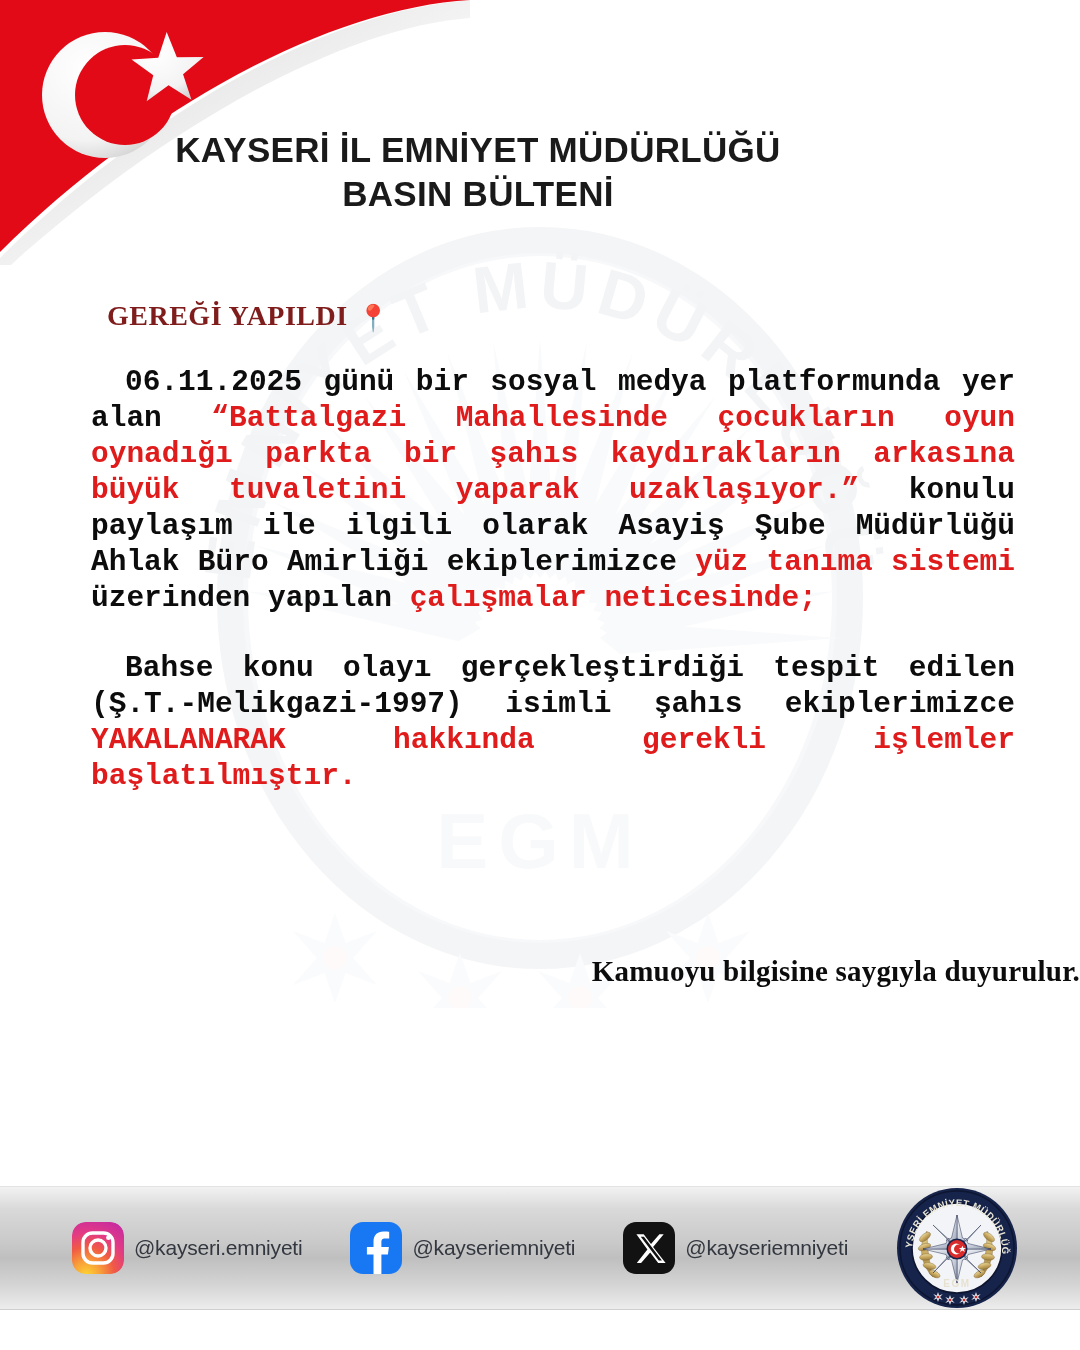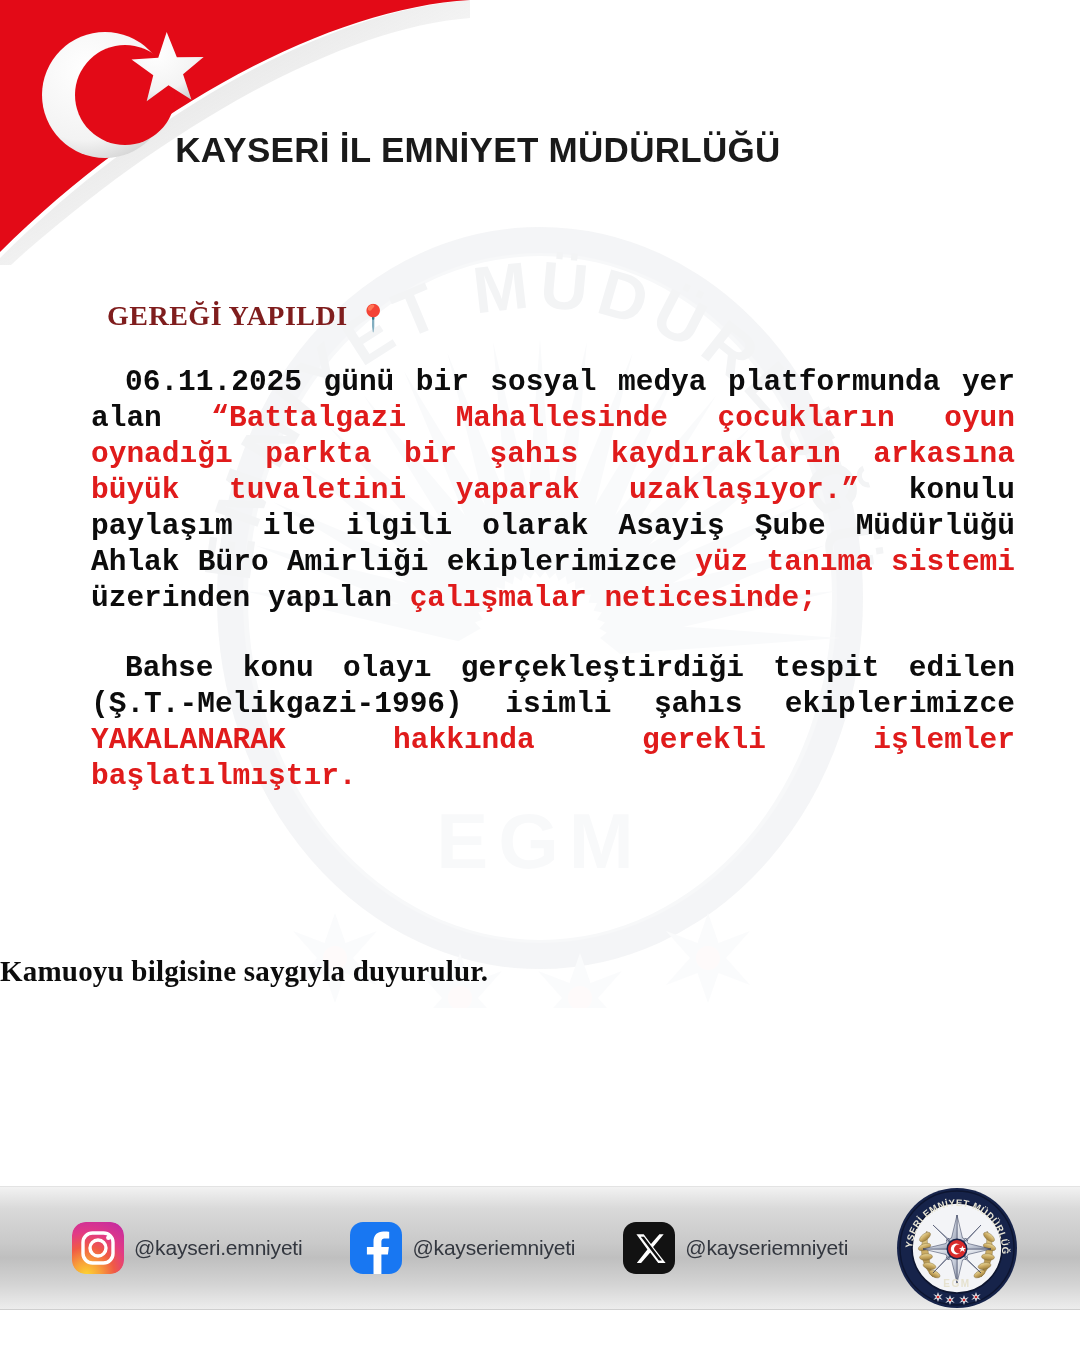--- a/index.html
+++ b/index.html
@@ -107,21 +107,21 @@
     color: #e8262a;
     font-weight: bold;
     font-size: 30px;
   }
 
   #closing {
     position: absolute;
     left: 0;
     top: 955px;
     width: 1080px;
-    text-align: left;
+    text-align: right;
     z-index: 4;
   }
   #closing .closing-text {
     font-family: "Liberation Serif", serif;
     font-weight: bold;
     font-size: 29px;
     color: #0c0c0c;
     letter-spacing: 0.2px;
   }
 
@@ -263,31 +263,32 @@
       <circle cx="125" cy="95" r="50" fill="#e30a17"></circle>
     </g>
 
     <g transform="translate(168,70) rotate(-2)">
       <polygon fill="url(#crescentGrad)" points="0,-38 9.3,-12.5 36.1,-11.7 14.9,4.7 22.4,30.5 0,15.2 -22.4,30.5 -14.9,4.7 -36.1,-11.7 -9.3,-12.5"></polygon>
     </g>
   </svg>
 
   <div id="header">
     <div class="hdr-line">KAYSERİ İL EMNİYET MÜDÜRLÜĞÜ</div>
+    <div class="hdr-line">BASIN BÜLTENİ</div>
   </div>
 
   <div id="body-block">
 
     <div class="label-line">
       <span>GEREĞİ YAPILDI</span><span class="pin">📍</span>
     </div>
 
     <p class="para"><span>06.11.2025 günü bir sosyal medya platformunda yer alan </span><span class="red">“Battalgazi Mahallesinde çocukların oyun oynadığı parkta bir şahıs kaydırakların arkasına büyük tuvaletini yaparak uzaklaşıyor.”</span><span> konulu paylaşım ile ilgili olarak Asayiş Şube Müdürlüğü Ahlak Büro Amirliği ekiplerimizce </span><span class="red">yüz tanıma sistemi</span><span> üzerinden yapılan </span><span class="red">çalışmalar neticesinde;</span></p>
 
-    <p class="para"><span>Bahse konu olayı gerçekleştirdiği tespit edilen (Ş.T.-Melikgazi-1996) isimli şahıs ekiplerimizce </span><span class="red">YAKALANARAK hakkında gerekli işlemler başlatılmıştır.</span></p>
+    <p class="para"><span>Bahse konu olayı gerçekleştirdiği tespit edilen (Ş.T.-Melikgazi-1997) isimli şahıs ekiplerimizce </span><span class="red">YAKALANARAK hakkında gerekli işlemler başlatılmıştır.</span></p>
 
   </div>
 
   <div id="closing">
     <span class="closing-text">Kamuoyu bilgisine saygıyla duyurulur.</span>
   </div>
 
   <div id="footer">
 
     <div class="social" id="s-ig">

